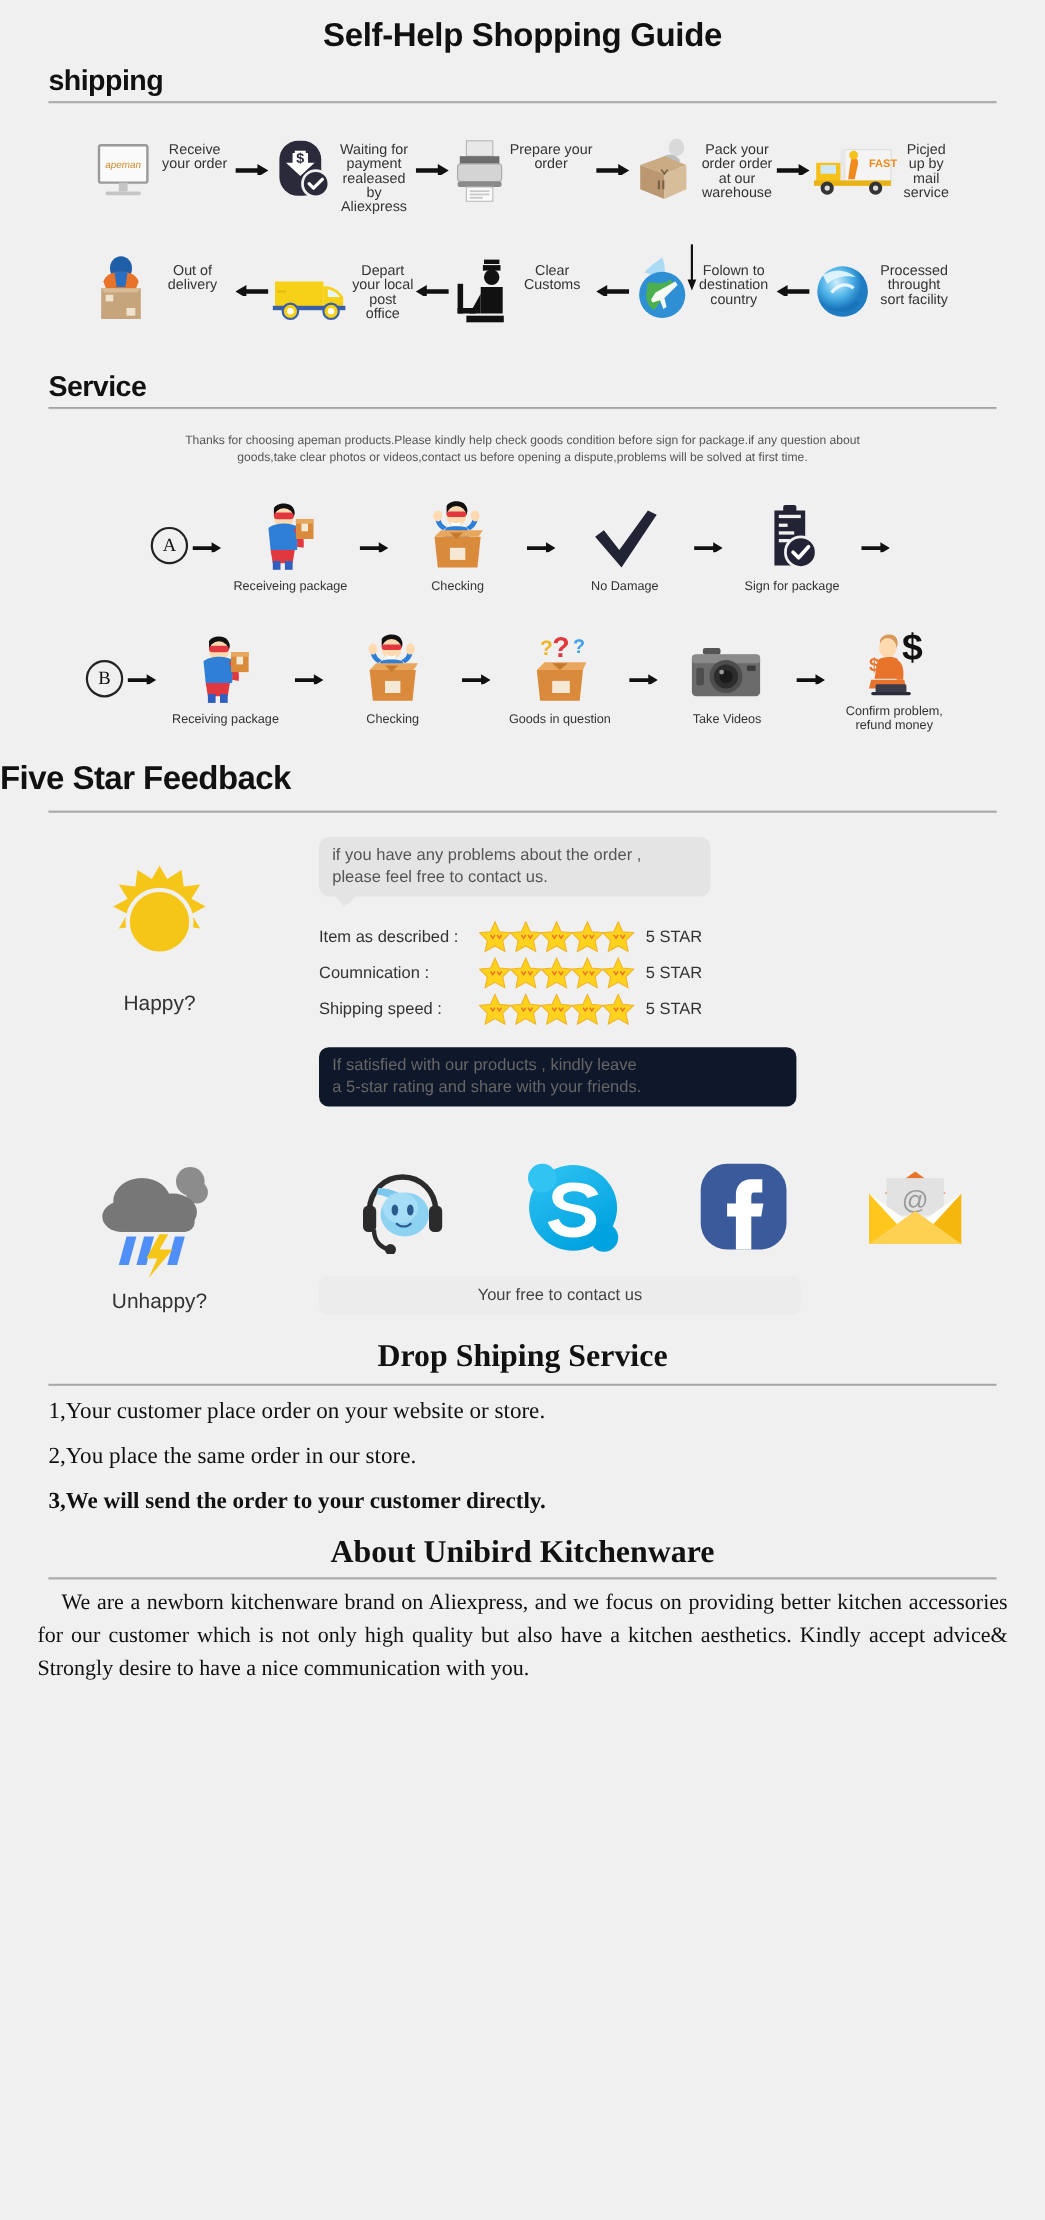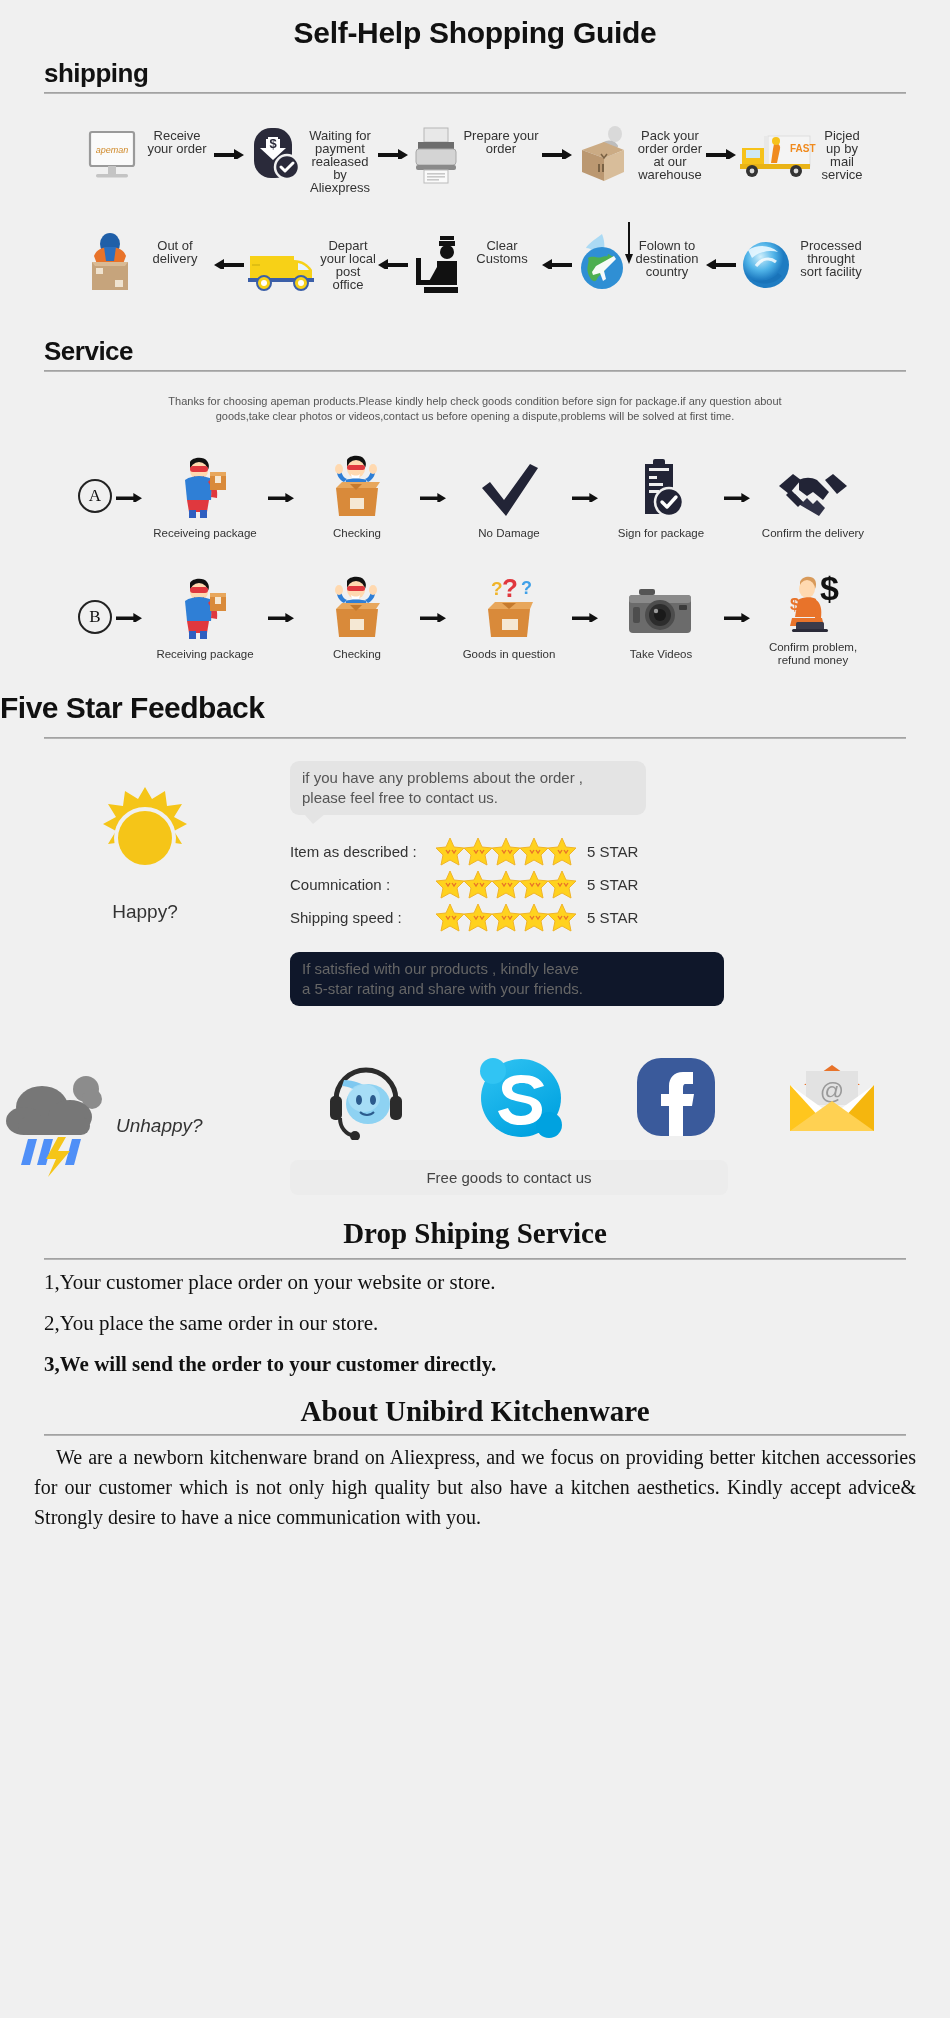--- a/index.html
+++ b/index.html
@@ -451,32 +451,20 @@
       </div>
       <div class="cap">Sign for package</div>
     </div>
 
     <div class="arrow">
       <svg width="26" height="11" viewBox="0 0 30 12">
           <path d="M0 6h20v-4l10 6-10 6v-4H0z" fill="#111"></path>
         </svg>
     </div>
 
-    <div class="snode">
-      <div class="art">
-        <svg width="72" height="52" viewBox="0 0 72 52">
-          <path d="M2 18l14-12 8 6-12 14z" fill="#222436"></path>
-          <path d="M70 18L56 6l-8 6 12 14z" fill="#222436"></path>
-          <path d="M22 12c6-3 12-3 18 0l12 12-6 8-10-8-6 4-8-6z" fill="#222436"></path>
-          <path d="M18 26l8 8 4-4 6 6 4-4 8 8-6 8-24-14z" fill="#2f3146"></path>
-          <path d="M14 22l12 12-5 5-12-12z" fill="#222436"></path>
-        </svg>
-      </div>
-      <div class="cap">Confirm the delivery</div>
-    </div>
   </div>
 
   <div class="srow" style="margin-top:26px;">
     <div class="letter-badge">B</div>
     <div class="arrow">
       <svg width="26" height="11" viewBox="0 0 30 12">
           <path d="M0 6h20v-4l10 6-10 6v-4H0z" fill="#111"></path>
         </svg>
     </div>
 
@@ -708,21 +696,21 @@
 
       <div class="bubble soft" style="width:410px;margin-top:20px;">
         <div>If satisfied with our products ,  kindly leave</div>
         <div>a 5-star rating and share with your friends.</div>
       </div>
     </div>
   </div>
 
   <div style="display:flex;margin-top:44px;">
 
-    <div style="width:290px;display:flex;flex-direction:row;align-items:center;font-style:italic;">
+    <div style="width:290px;display:flex;flex-direction:column;align-items:center;">
       <div>
         <svg width="116" height="112" viewBox="0 0 116 112">
           <circle cx="86" cy="24" r="13" fill="#8c8c8c"></circle>
           <circle cx="92" cy="34" r="10" fill="#8c8c8c"></circle>
           <ellipse cx="42" cy="42" rx="26" ry="21" fill="#777"></ellipse>
           <ellipse cx="70" cy="52" rx="22" ry="17" fill="#777"></ellipse>
           <ellipse cx="24" cy="56" rx="18" ry="14" fill="#777"></ellipse>
           <rect x="18" y="52" width="72" height="18" rx="9" fill="#777"></rect>
           <path d="M28 74l-7 26 9 0 7-26z" fill="#4f8ff7"></path>
           <path d="M44 74l-7 26 9 0 7-26z" fill="#4f8ff7"></path>
@@ -780,21 +768,21 @@
             <rect x="20" y="12" width="52" height="34" fill="#e2e2e2"></rect>
             <text x="46" y="40" font-family="Liberation Sans, sans-serif" font-size="24" fill="#9a9a9a" text-anchor="middle">@</text>
             <path d="M4 26l42 30 42-30v46H4z" fill="#fff"></path>
             <path d="M4 26v46h42L4 26z" fill="#FFC61E"></path>
             <path d="M88 26v46H46l42-46z" fill="#F5B60E"></path>
             <path d="M4 72h84L46 42z" fill="#FFD152"></path>
           </svg>
         </div>
       </div>
 
-      <div class="contact-btn" style="width:438px;margin-top:10px;">Free goods to contact us</div>
+      <div class="contact-btn" style="width:438px;margin-top:10px;">Your free to contact us</div>
     </div>
   </div>
 
   <div class="serif-title" style="margin-top:22px;">Drop Shiping Service</div>
   <div class="rule" style="margin-top:8px;"></div>
 
   <div style="margin-top:10px;">
     <div class="ds-line">1,Your customer place order on your website or store.</div>
     <div class="ds-line" style="margin-top:16px;">2,You place the same order in our store.</div>
     <div class="ds-line" style="margin-top:16px;font-weight:bold;">3,We will send the order to your customer directly.</div>

